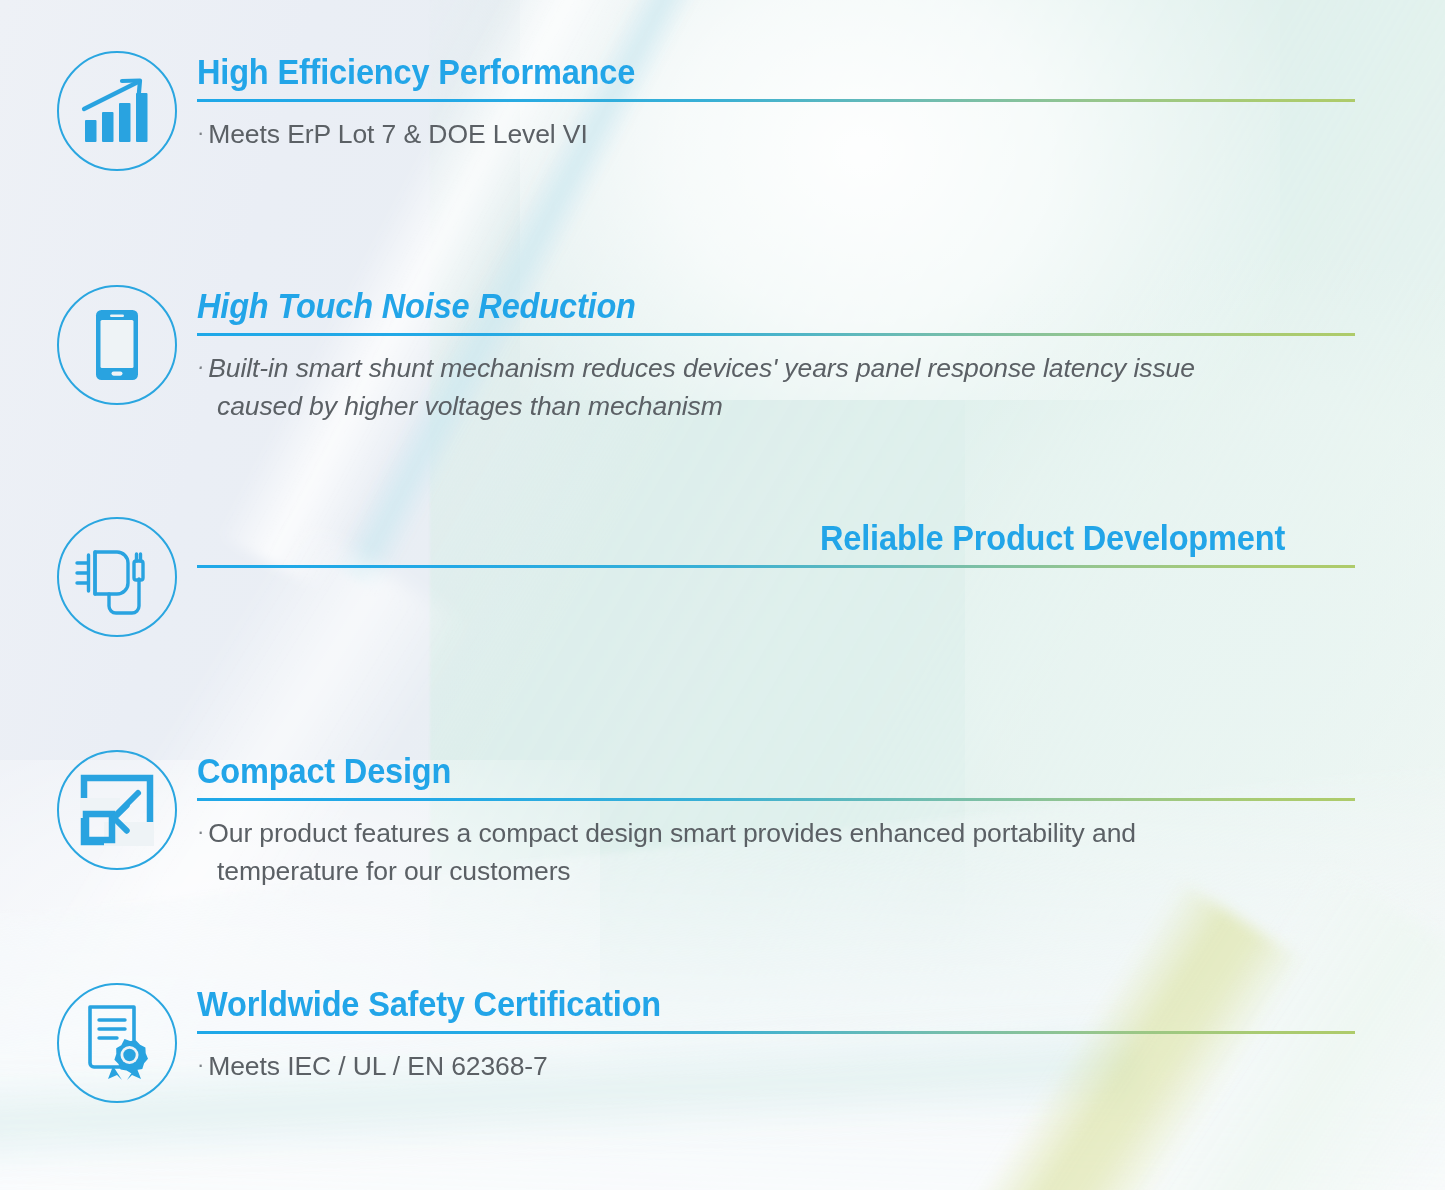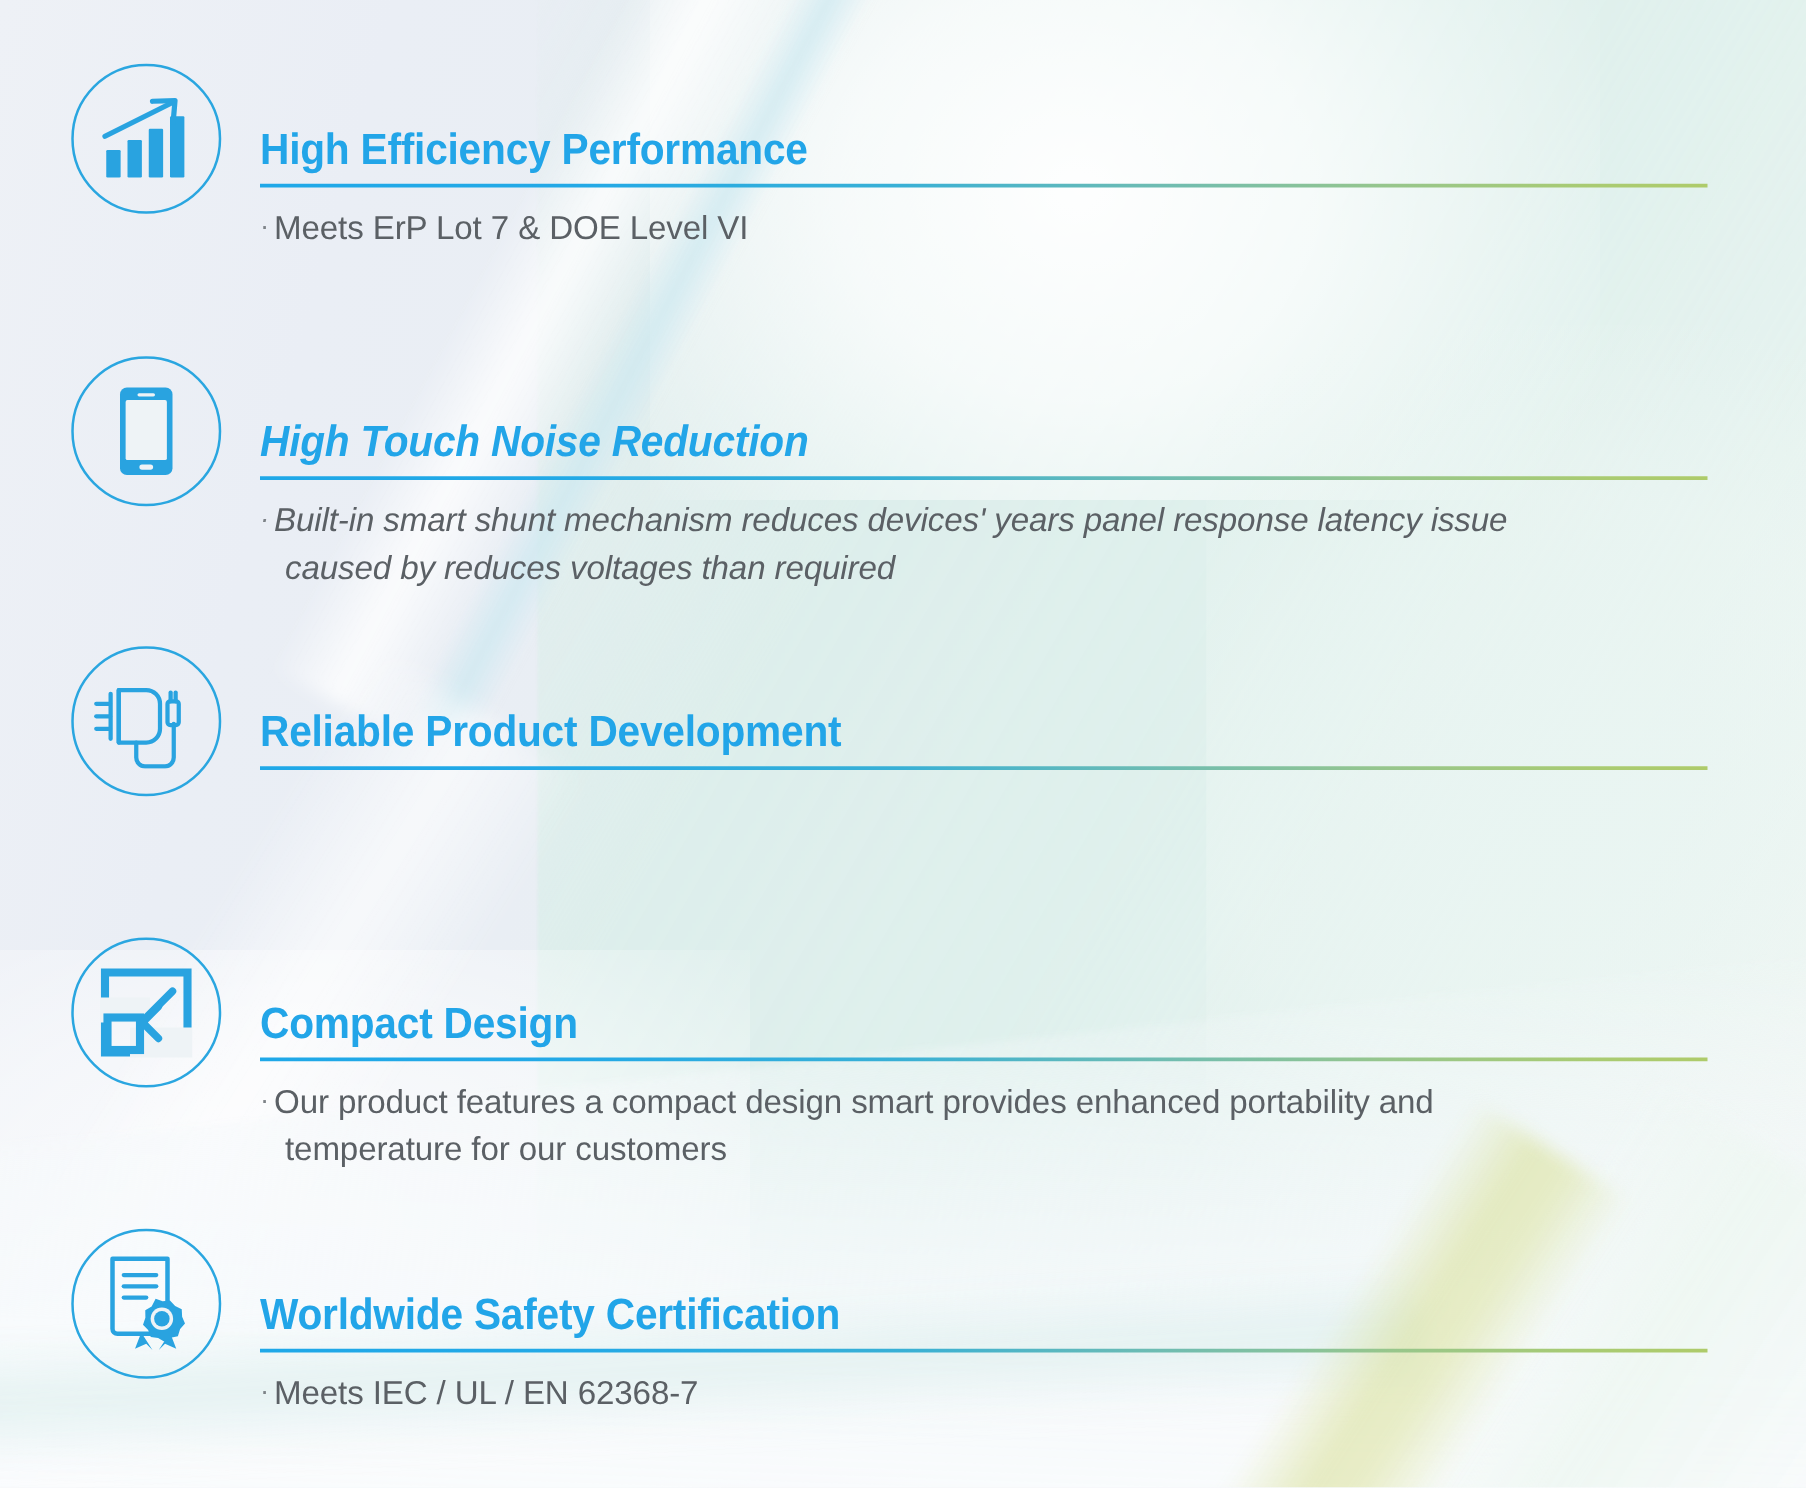--- a/index.html
+++ b/index.html
@@ -203,24 +203,23 @@
     border: 2.4px solid #2aa6e0;
     box-sizing: border-box;
     display: flex;
     align-items: center;
     justify-content: center;
   }
   .icon-circle svg { display: block; }
 
   .feature-body {
     position: absolute;
-    left: 208px;
+    left: 197px;
     top: 0;
     width: 1170px;
-    margin-top: 48px;
   }
   .feature-title {
     font-size: 35px;
     font-weight: 700;
     color: #22a5e8;
     letter-spacing: -0.2px;
     line-height: 44px;
     white-space: nowrap;
     transform: scaleX(0.93);
     transform-origin: left center;
@@ -308,42 +307,42 @@
       <rect x="16" y="6.5" width="14" height="2.6" rx="1.3" fill="#eef3f6"></rect>
       <rect x="17.5" y="63.5" width="11" height="4.2" rx="2.1" fill="#eef3f6"></rect>
     </svg>
           </div>
         </div>
         <div class="feature-body" style="top: 284px; font-style: italic;">
           <div class="feature-title">High Touch Noise Reduction</div>
           <div class="divider"></div>
           <div class="bullets">
             <div class="bullet-line"><span class="dot">·</span><span>Built-in smart shunt mechanism reduces devices' years panel response latency issue</span></div>
-            <div class="bullet-line bullet-cont"><span>caused by reduces voltages than required</span></div>
+            <div class="bullet-line bullet-cont"><span>caused by higher voltages than mechanism</span></div>
           </div>
         </div>
       </div>
       <div class="feature" style="top: 0px;">
         <div class="icon-wrap" style="top: 517px;">
           <div class="icon-circle">
             <svg width="84" height="76" viewBox="0 0 84 76" fill="none" stroke="#29a3e0" stroke-width="3.4" stroke-linecap="round" stroke-linejoin="round">
       <path d="M20 13 h22 a11 11 0 0 1 11 11 v20 a11 11 0 0 1 -11 11 h-22 z" fill="none"></path>
       <path d="M20 13 v42"></path>
       <path d="M13.5 16 v36"></path>
       <path d="M2 24 h11"></path>
       <path d="M2 34 h11"></path>
       <path d="M2 44 h11"></path>
       <path d="M34 55 v12 a7 7 0 0 0 7 7 h16 a7 7 0 0 0 7 -7 v-27" fill="none"></path>
       <rect x="59" y="22" width="9" height="19" rx="2.2" fill="none"></rect>
       <path d="M61.5 22 v-7"></path>
       <path d="M65.5 22 v-7"></path>
     </svg>
           </div>
         </div>
-        <div class="feature-body" style="top: 516px;">
+        <div class="feature-body" style="top: 516px; text-align: right;">
           <div class="feature-title">Reliable Product Development</div>
           <div class="divider"></div>
         </div>
       </div>
       <div class="feature" style="top: 0px;">
         <div class="icon-wrap" style="top: 750px;">
           <div class="icon-circle">
             <svg width="74" height="72" viewBox="0 0 74 72" fill="none">
       <path d="M4 4 h66 v64 h-66 z" stroke="#29a3e0" stroke-width="6.5" fill="none"></path>
       <rect x="0" y="24" width="40" height="20" fill="#eef3f6"></rect>

